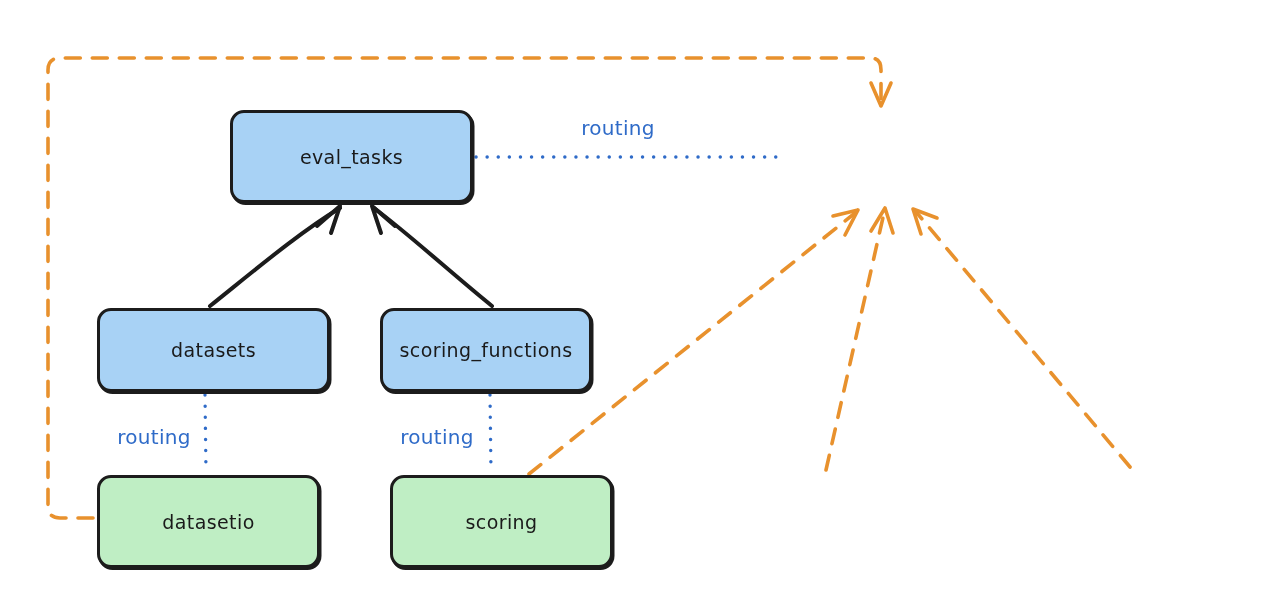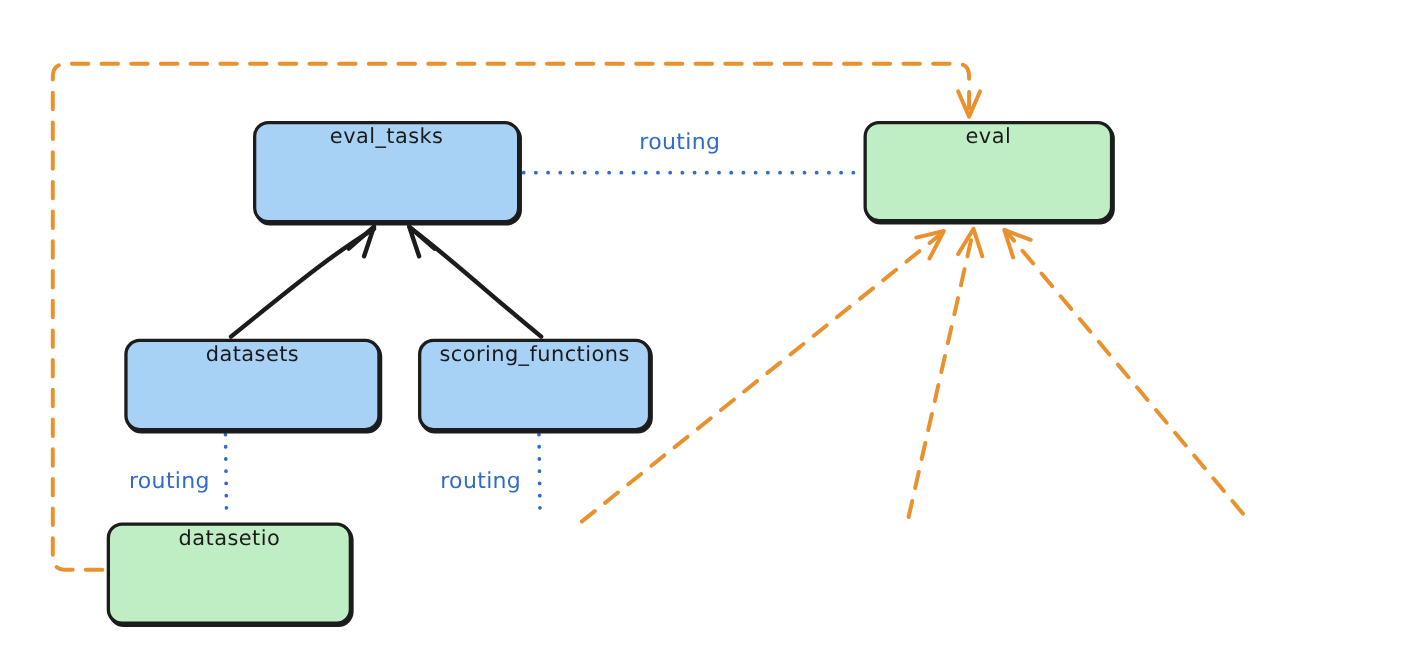--- a/index.html
+++ b/index.html
@@ -22,20 +22,21 @@
     width: 1280px;
     height: 596px;
     pointer-events: none;
   }
   .node {
     position: absolute;
     box-sizing: border-box;
     border: 3px solid #1c1c1c;
     border-radius: 14px;
     display: flex;
+    align-items: center;
     justify-content: center;
     color: #1a1a1a;
     font-size: 19px;
     letter-spacing: 0.4px;
     white-space: nowrap;
     box-shadow: 1.5px 2px 0 #1c1c1c;
   }
   .node-blue { background: #a8d2f5; }
   .node-green { background: #bfeec4; }
   .edge-label {
@@ -96,36 +97,36 @@
     <g>
       <path d="M 1130 467 L 917 213" fill="none" stroke="#e8912d" stroke-width="3.6" stroke-linecap="round" stroke-dasharray="15 12"></path>
       <path d="M 913 209 L 921 234 M 913 209 L 937 218" fill="none" stroke="#e8912d" stroke-width="3.6" stroke-linecap="round" stroke-linejoin="round"></path>
     </g>
   </svg>
 
   <div class="node node-blue" style="left:230px; top:110px; width:243px; height:93px;">
     <span>eval_tasks</span>
   </div>
 
-  <div class="node node-green" style="left:785px; top:110px; width:227px; height:92px;">
-    <span>eval</span>
-  </div>
 
-  <div class="node node-blue" style="left:97px; top:308px; width:233px; height:84px;margin-left:16px;">
+  <div class="node node-blue" style="left:97px; top:308px; width:233px; height:84px;">
     <span>datasets</span>
   </div>
 
   <div class="node node-blue" style="left:380px; top:308px; width:212px; height:84px;">
     <span>scoring_functions</span>
   </div>
 
   <div class="node node-green" style="left:97px; top:475px; width:223px; height:93px;">
     <span>datasetio</span>
   </div>
 
+  <div class="node node-green" style="left:390px; top:475px; width:223px; height:93px;">
+    <span>scoring</span>
+  </div>
 
 
 
   <div class="edge-label" style="left:618px; top:128px;">routing</div>
 
   <div class="edge-label" style="left:154px; top:437px;">routing</div>
 
   <div class="edge-label" style="left:437px; top:437px;">routing</div>
 
 </div>

